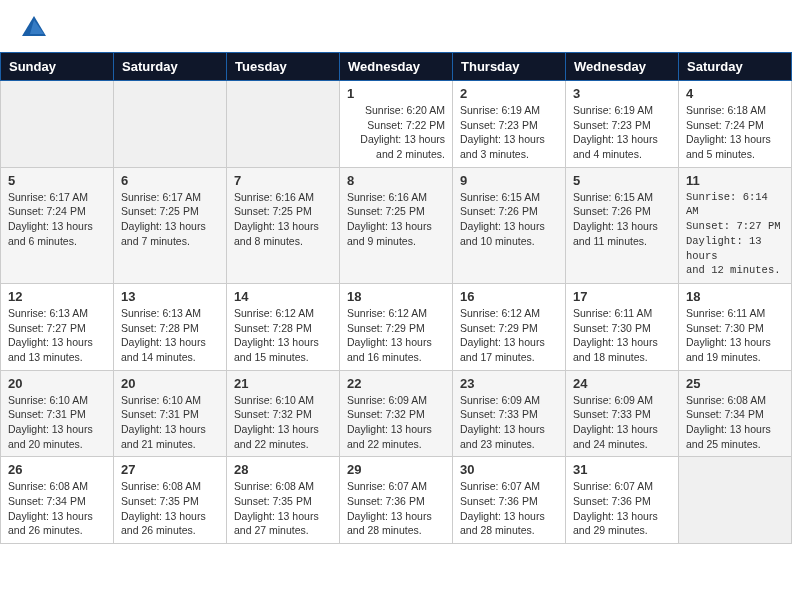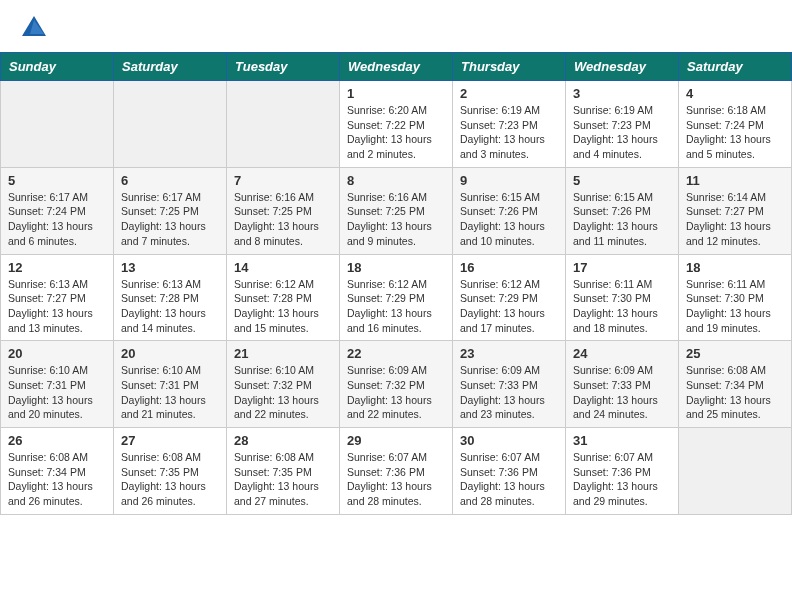--- a/index.html
+++ b/index.html
@@ -51,27 +51,26 @@
       font-size: 15px;
       color: #555;
     }
     .calendar {
       width: 100%;
       border-collapse: collapse;
       border: 1px solid #ccc;
       margin: 0 0 0 0;
     }
     .calendar th {
-      background-color: #0f766e;
+      background-color: #0f172a;
       color: #fff;
       text-align: left;
       padding: 6px 8px;
       font-size: 13px;
       border: 1px solid #1a5fa8;
-      font-style: italic;
     }
     .calendar td {
       vertical-align: top;
       padding: 5px 7px;
       border: 1px solid #ccc;
       width: 113px;
       min-height: 80px;
       font-size: 11px;
       color: #333;
       background: #fff;
@@ -130,21 +129,21 @@
         <th>Saturday</th>
       </tr>
   </thead>
   <tbody id="calendar-body">
   <tr class="row-odd">
         <td class="empty-cell"></td>
         <td class="empty-cell"></td>
         <td class="empty-cell"></td>
         <td>
           <div class="day-num">1</div>
-          <div class="cell-content" style="white-space: pre-line;">Sunrise: 6:20 AM
+          <div class="cell-content" style="white-space: pre-line; text-align: right;">Sunrise: 6:20 AM
 Sunset: 7:22 PM
 Daylight: 13 hours
 and 2 minutes.</div>
         </td>
         <td>
           <div class="day-num">2</div>
           <div class="cell-content" style="white-space: pre-line;">Sunrise: 6:19 AM
 Sunset: 7:23 PM
 Daylight: 13 hours
 and 3 minutes.</div>
@@ -202,21 +201,21 @@
         </td>
         <td>
           <div class="day-num">5</div>
           <div class="cell-content" style="white-space: pre-line;">Sunrise: 6:15 AM
 Sunset: 7:26 PM
 Daylight: 13 hours
 and 11 minutes.</div>
         </td>
         <td>
           <div class="day-num">11</div>
-          <div class="cell-content" style="white-space: pre-line;">Sunrise: 6:14 AM
+          <div class="cell-content" style="white-space: pre-line; font-family: Liberation Mono, monospace;">Sunrise: 6:14 AM
 Sunset: 7:27 PM
 Daylight: 13 hours
 and 12 minutes.</div>
         </td>
       </tr>
       <tr class="row-odd">
         <td>
           <div class="day-num">12</div>
           <div class="cell-content" style="white-space: pre-line;">Sunrise: 6:13 AM
 Sunset: 7:27 PM

